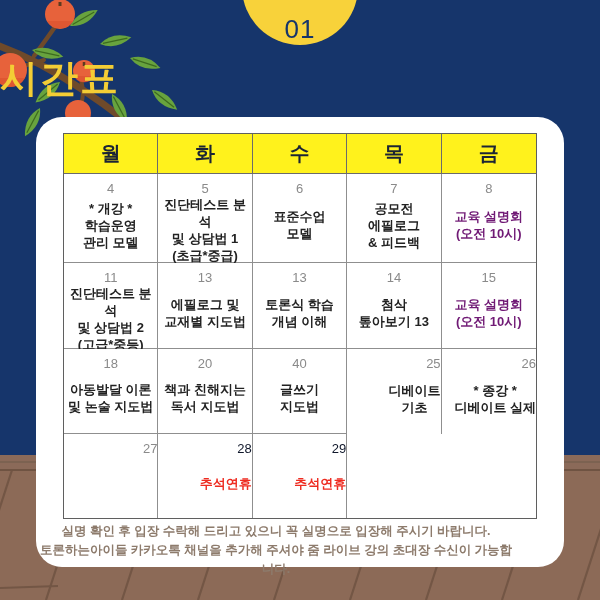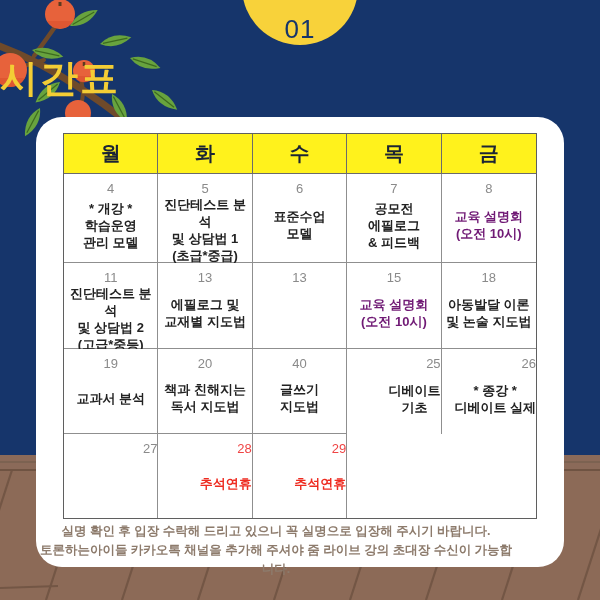--- a/index.html
+++ b/index.html
@@ -51,21 +51,21 @@
   .th:nth-child(5n),.td:nth-child(5n){border-right:none;}
   .td.lastrow{border-bottom:none;align-items:flex-end;}
   .date{font-size:13px;color:#8a8a8a;margin-top:7px;line-height:15px;}
   .lines{
     flex:1;display:flex;flex-direction:column;align-items:center;justify-content:center;
     padding-bottom:8px;
     font-size:13px;font-weight:700;color:#222222;line-height:17px;text-align:center;
   }
   .td.green .lines{color:#701a75;}
   .td.red .lines{color:#ee2b20;}
-  .td.red .date{color:#ef4444;}
+  .td.red .date{color:#0f172a;}
   
   .note{
     position:absolute;left:0;top:405px;width:480px;text-align:center;
     font-size:12.5px;line-height:19px;color:#8d7b6c;font-weight:700;
   }
 </style>
 </head>
 <body>
 
 <div class="floor">
@@ -209,39 +209,44 @@
       </div>
       <div class="td">
         <div class="date">13</div>
         <div class="lines">
           <div>에필로그 및</div>
           <div>교재별 지도법</div>
         </div>
       </div>
       <div class="td">
         <div class="date">13</div>
+        <div class="lines">
+          <div>토론식 학습</div>
+          <div>개념 이해</div>
+        </div>
+      </div>
+      <div class="td">
+        <div class="date">14</div>
+        <div class="lines">
+          <div>첨삭</div>
+          <div>톺아보기 13</div>
+        </div>
       </div>
       <div class="td green">
         <div class="date">15</div>
         <div class="lines">
           <div>교육 설명회</div>
           <div>(오전 10시)</div>
         </div>
       </div>
       <div class="td">
         <div class="date">18</div>
         <div class="lines">
           <div>아동발달 이론</div>
           <div>및 논술 지도법</div>
-        </div>
-      </div>
-      <div class="td">
-        <div class="date">19</div>
-        <div class="lines">
-          <div>교과서 분석</div>
         </div>
       </div>
       <div class="td">
         <div class="date">20</div>
         <div class="lines">
           <div>책과 친해지는</div>
           <div>독서 지도법</div>
         </div>
       </div>
       <div class="td">

